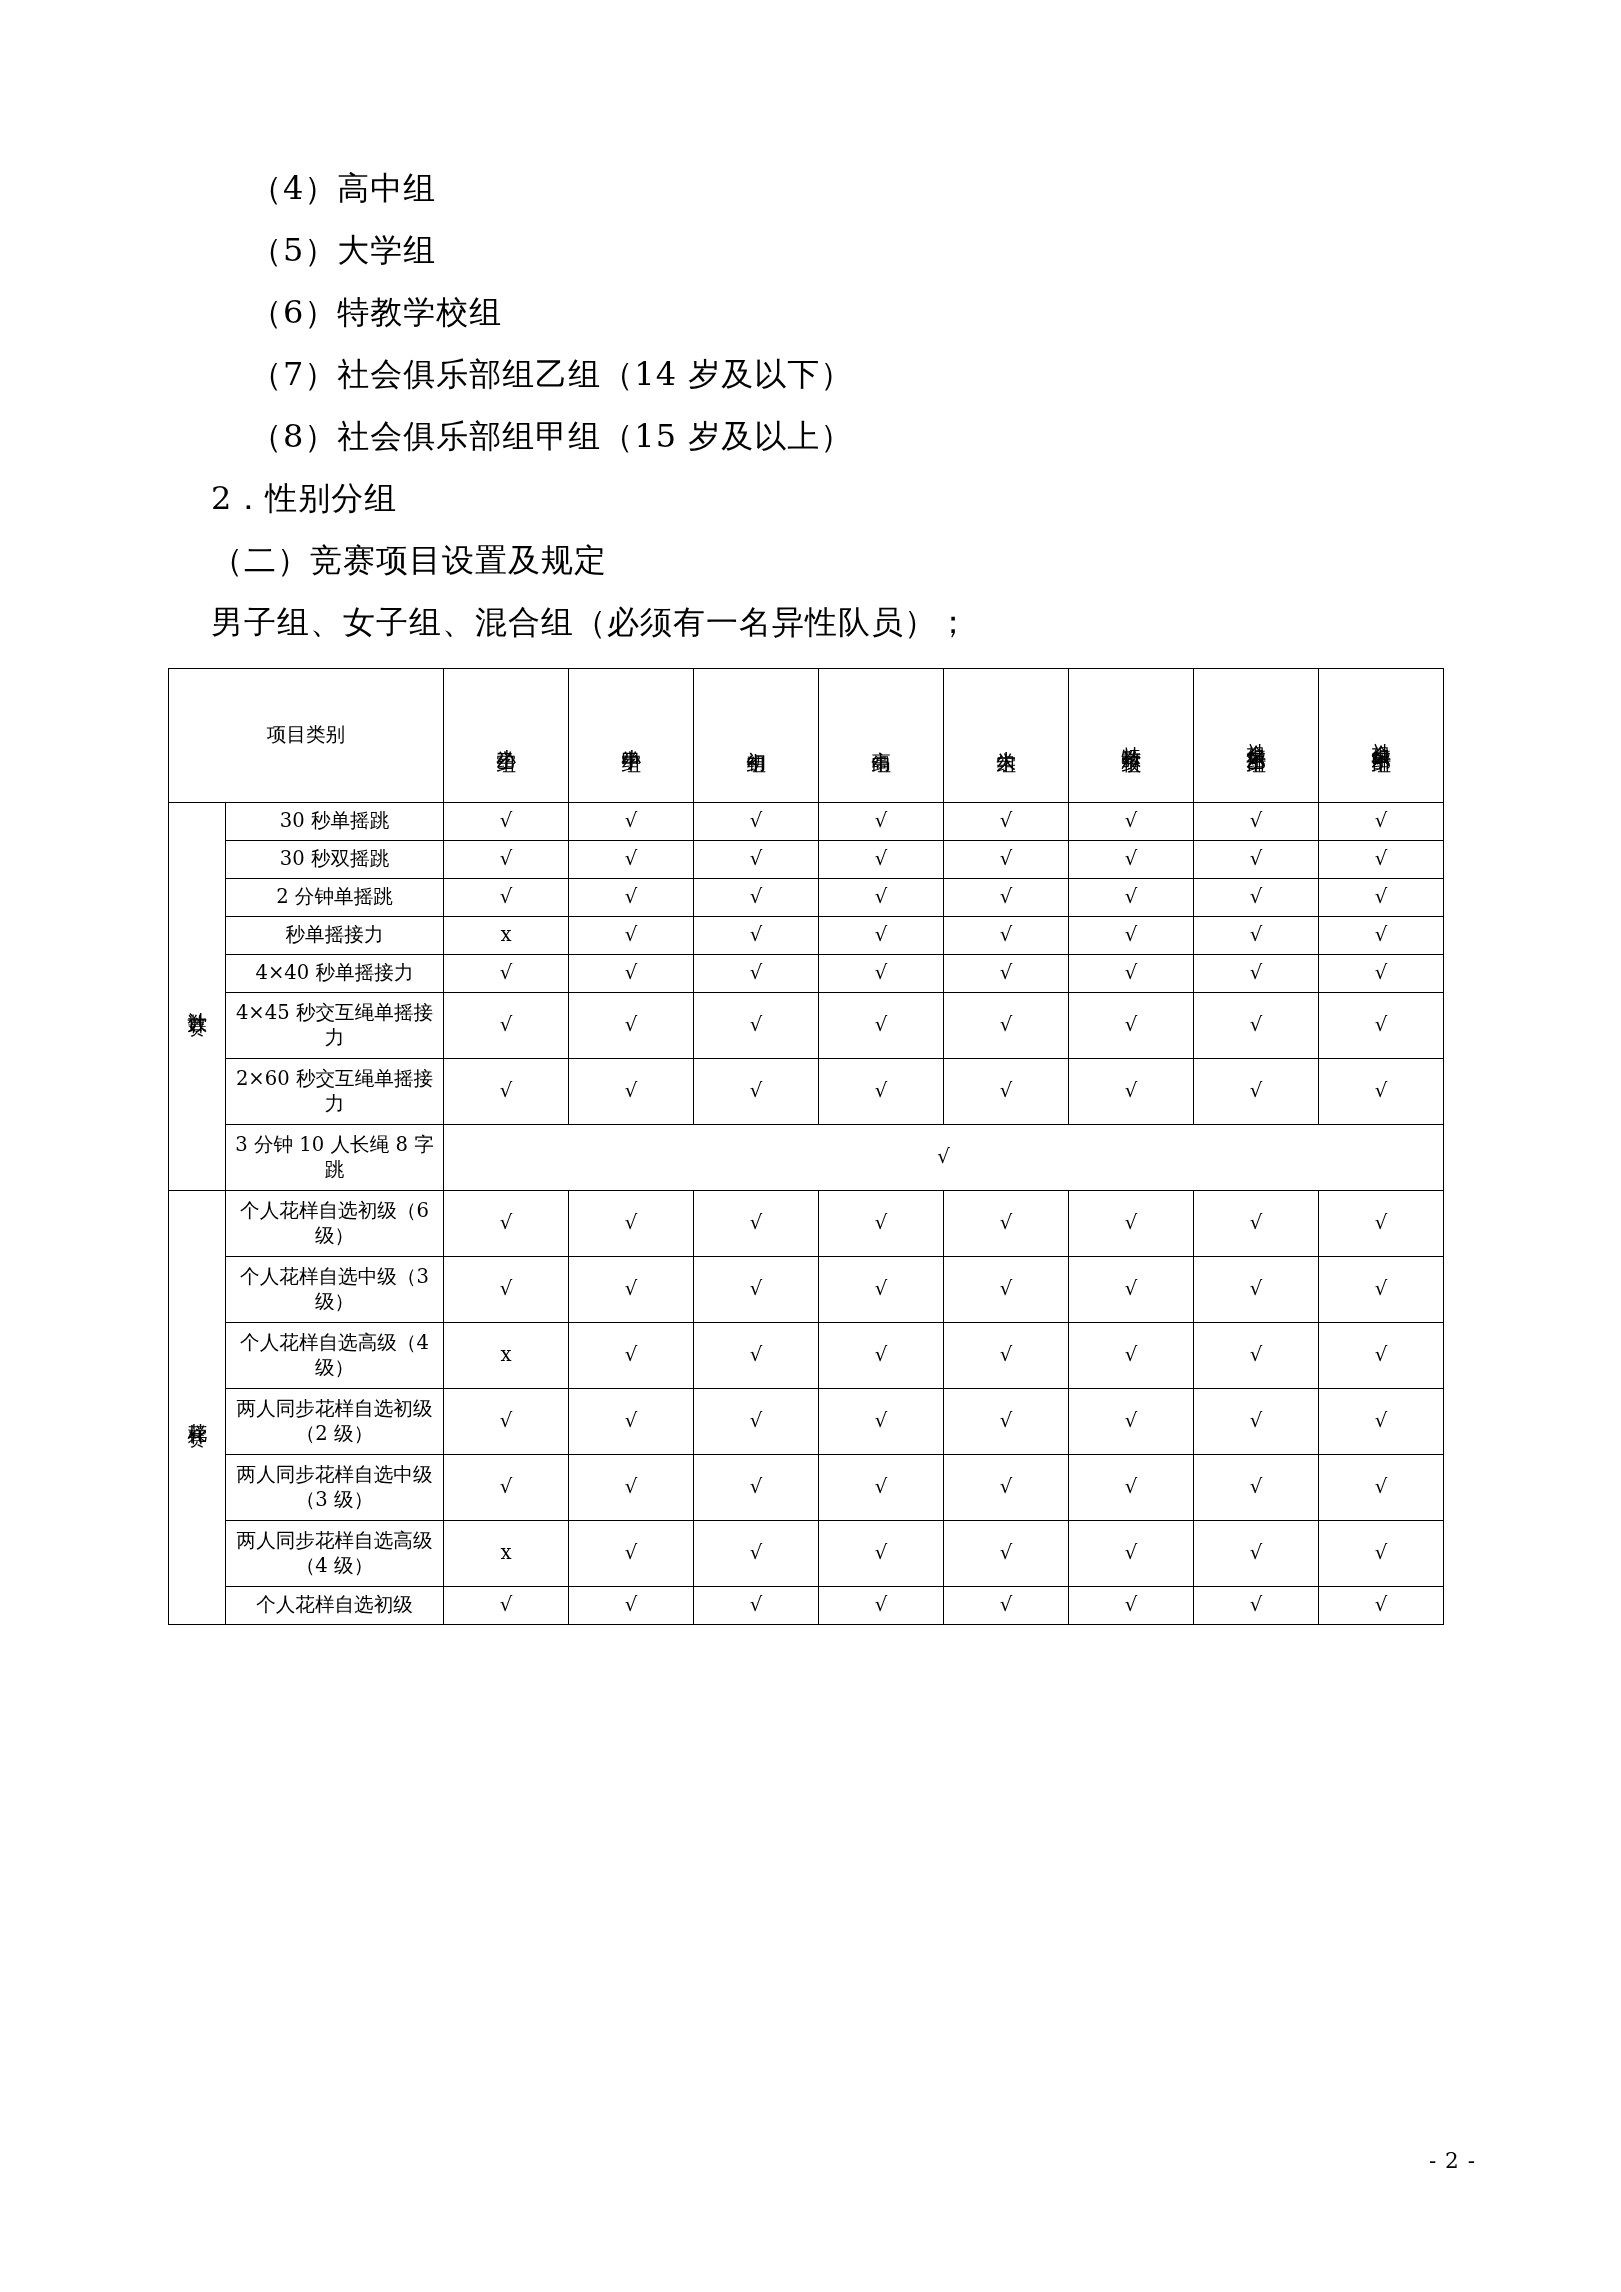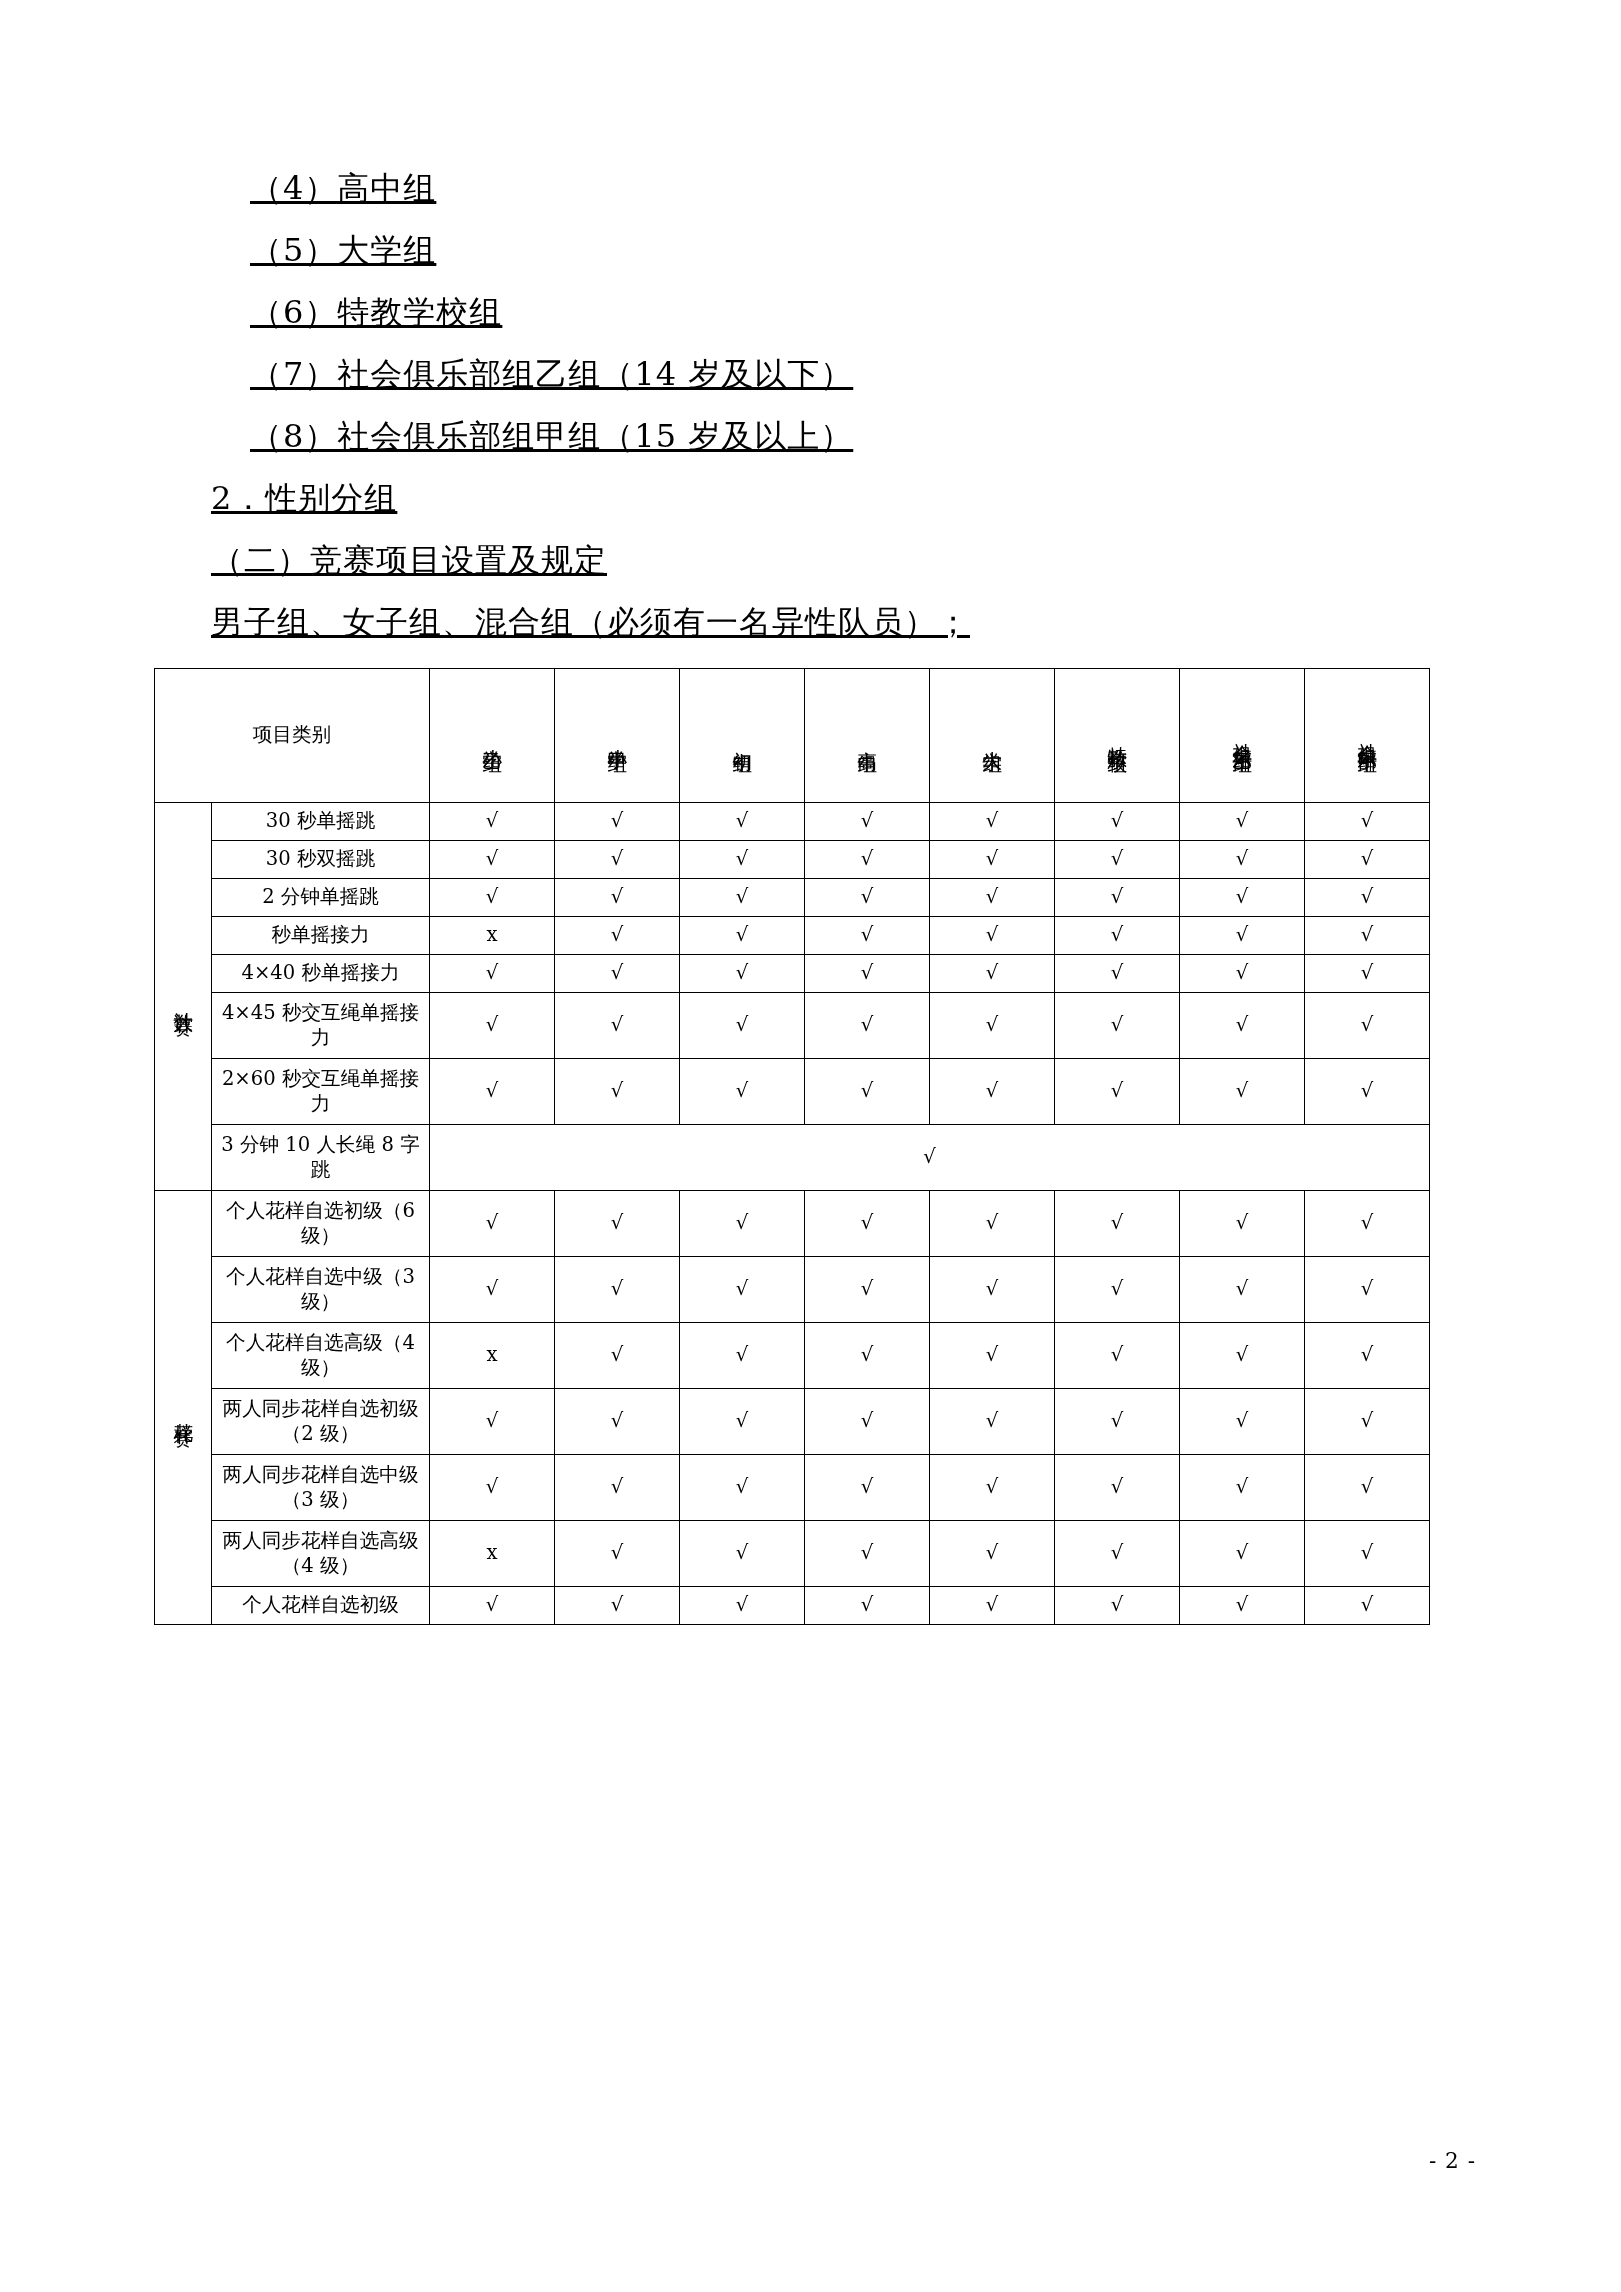--- a/index.html
+++ b/index.html
@@ -26,30 +26,29 @@
     left: 152px;
     top: 172px;
     width: 1323px;
   }
   .para {
     font-size: 32px;
     line-height: 1.0;
     margin: 0 0 30px 0;
     letter-spacing: 1px;
     white-space: nowrap;
-    text-decoration: underline;
   }
   .indent2 { padding-left: 98px; }
   .indent1 { padding-left: 59px; }
 
   table.main {
     border-collapse: collapse;
     width: 1274px;
     margin-top: 17.6px;
-    margin-left: 2px;
+    margin-left: 16px;
     table-layout: fixed;
   }
   table.main td, table.main th {
     border: 1px solid #000;
     text-align: center;
     vertical-align: middle;
     font-size: 19.6px;
     font-family: "DejaVu Serif", "Liberation Serif", serif;
     padding: 2px 1px;
     line-height: 1.25;

